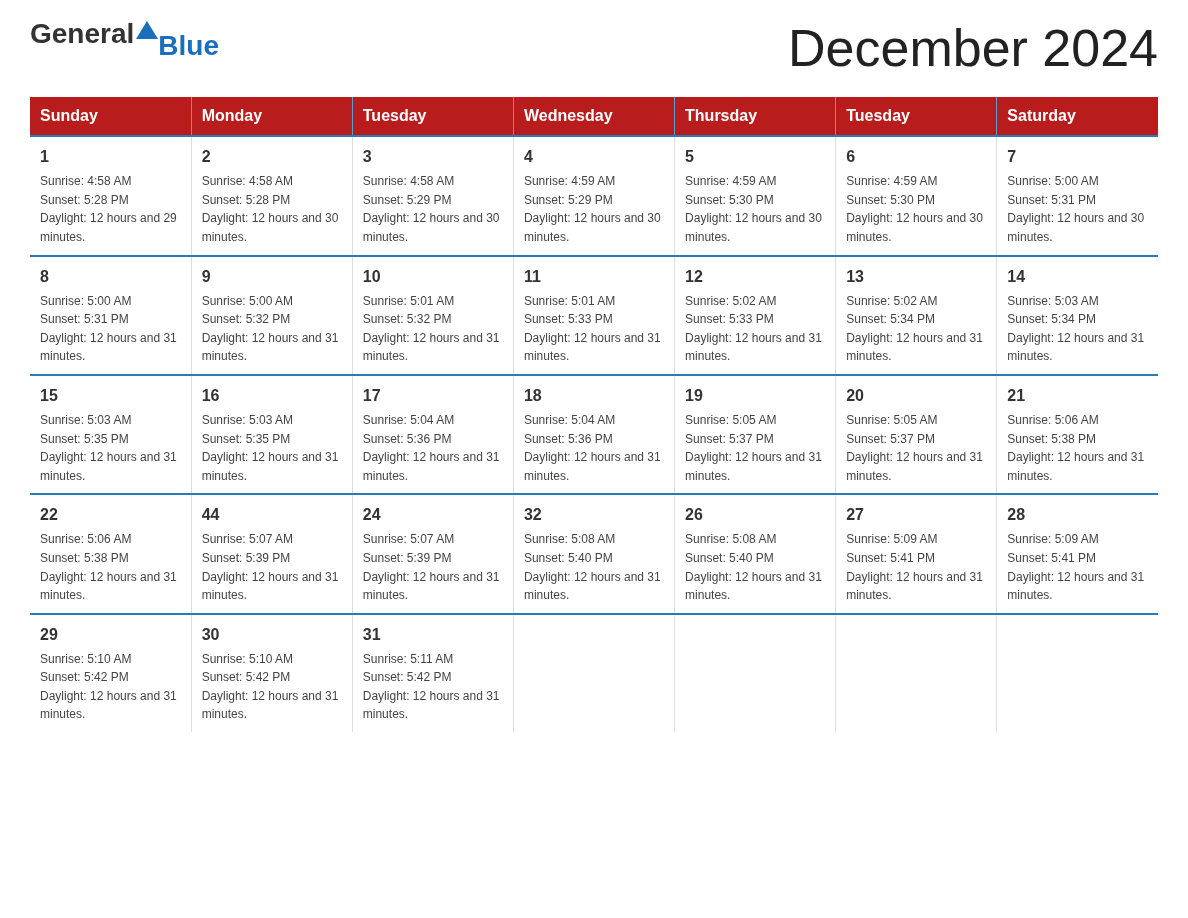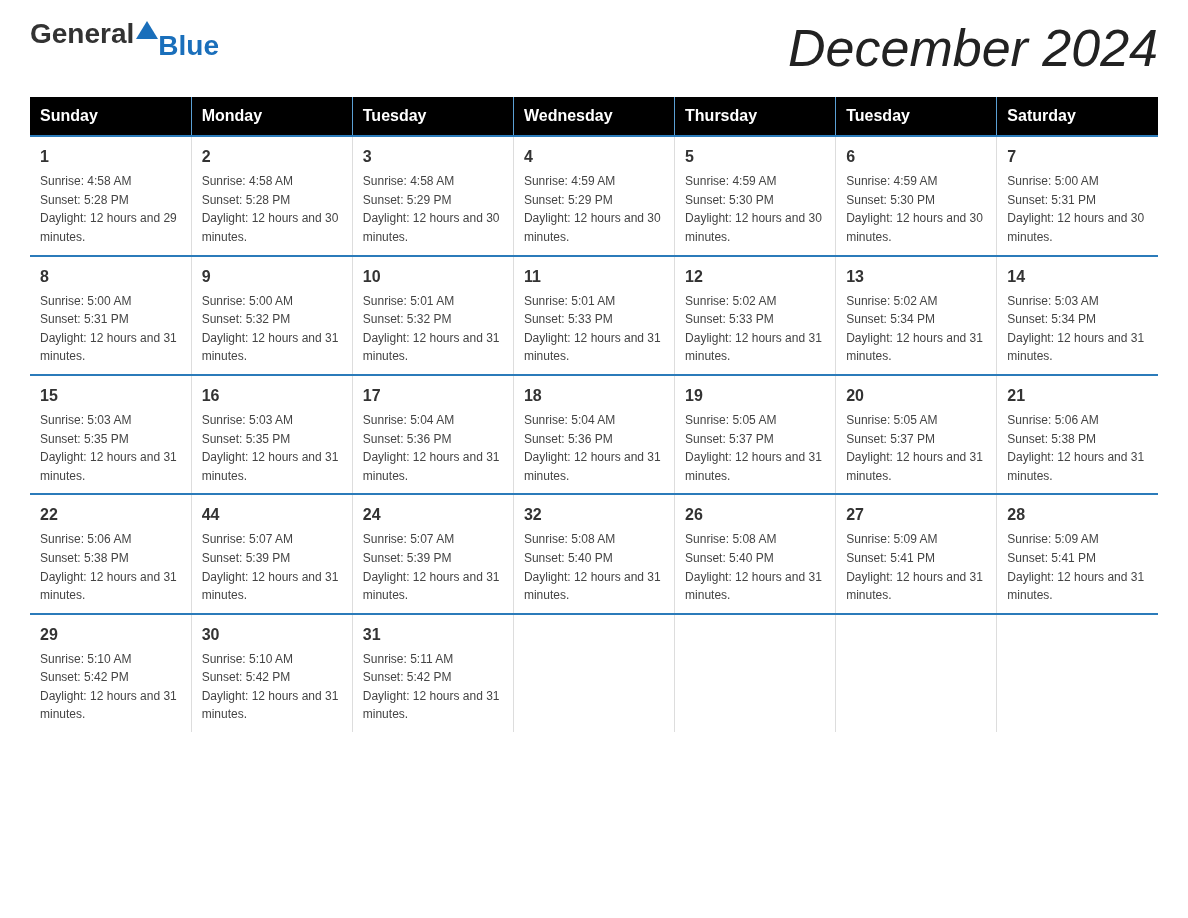--- a/index.html
+++ b/index.html
@@ -33,40 +33,39 @@
       color: #1a6fbb;
       line-height: 1;
       margin-top: 12px;
     }
     .logo-line {
       display: flex;
       align-items: center;
     }
     .title-block {
       text-align: right;
-      font-style: italic;
     }
     .title-block h1 {
       font-size: 52px;
       font-weight: normal;
       color: #222;
       line-height: 1.1;
     }
     .title-block h2 {
       font-size: 22px;
       font-weight: normal;
       color: #555;
     }
     table {
       width: 100%;
       border-collapse: collapse;
       table-layout: fixed;
     }
     thead tr th {
-      background-color: #000000;
+      background-color: #b91c1c;
       color: #ffffff;
       text-align: left;
       padding: 10px 10px;
       font-size: 16px;
       font-weight: bold;
       border-right: 1px solid #5a9fd4;
     }
     thead tr th:last-child {
       border-right: none;
     }

